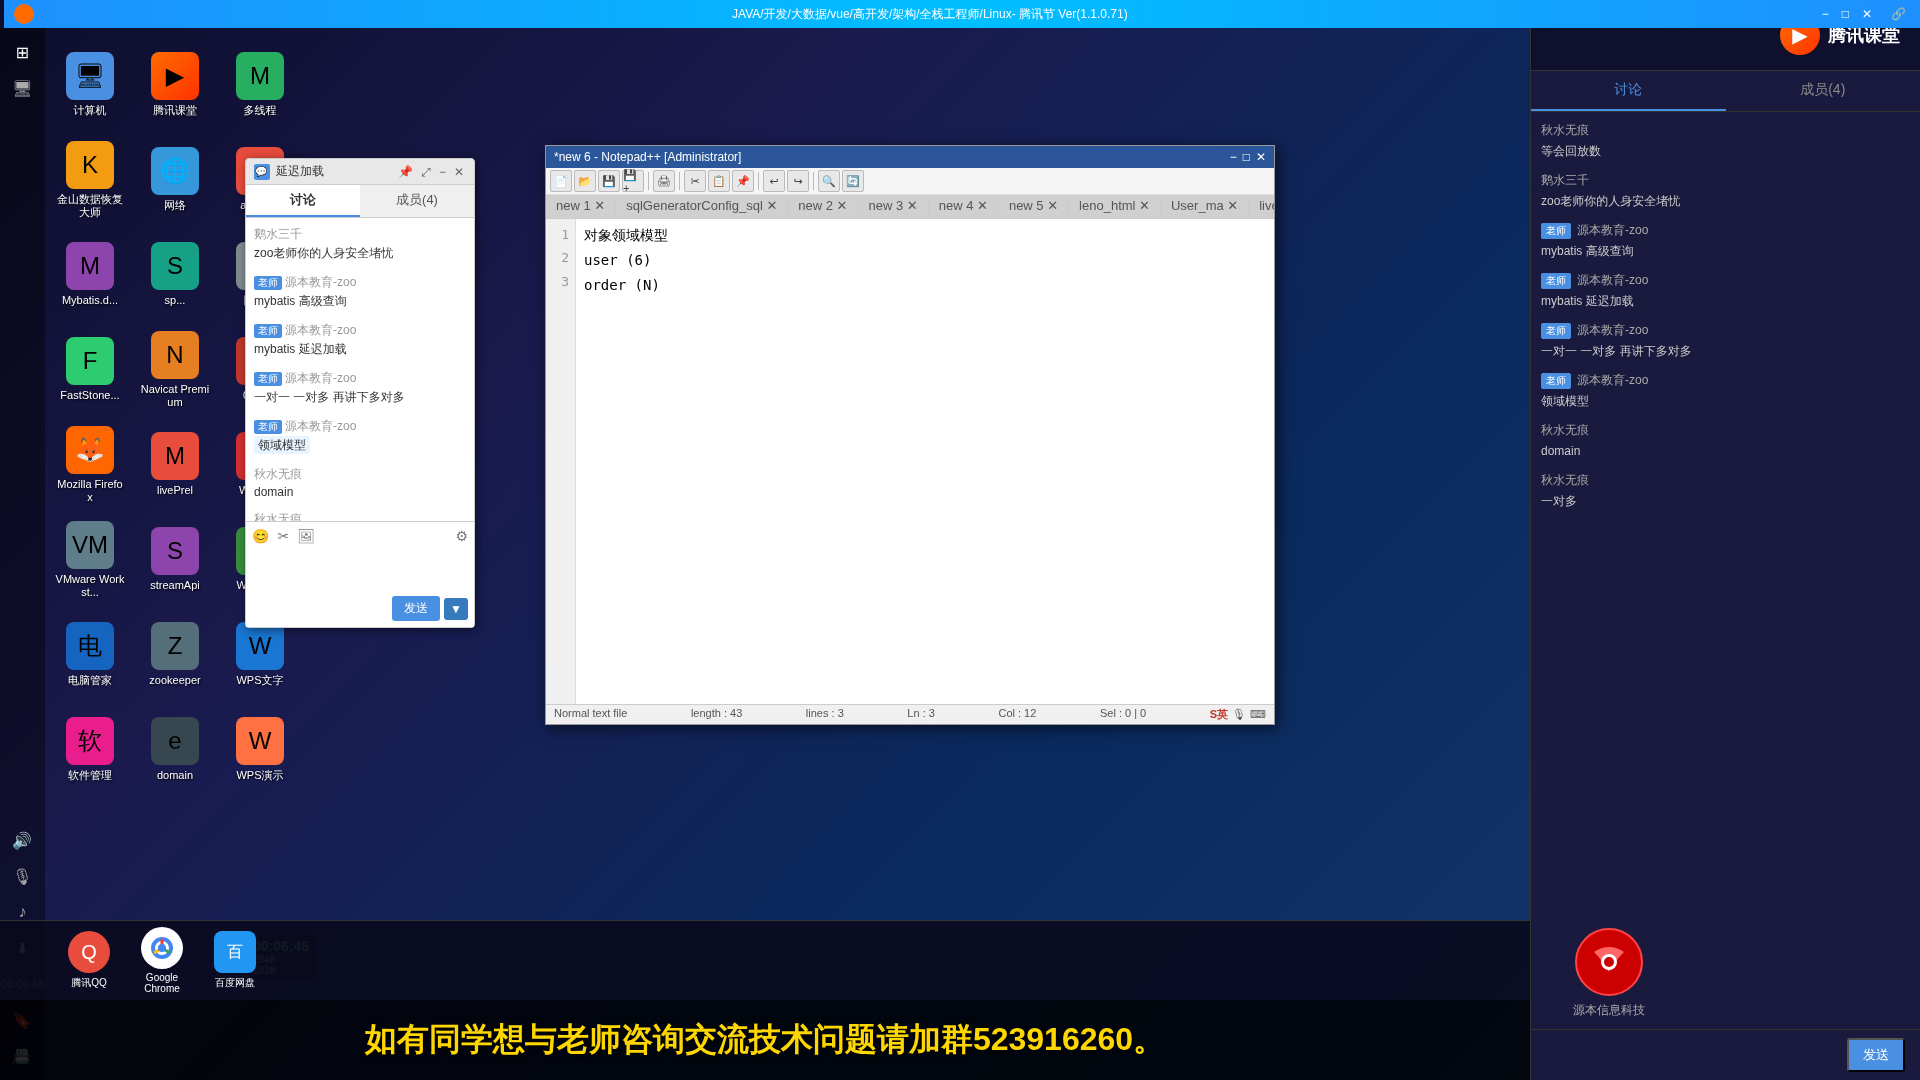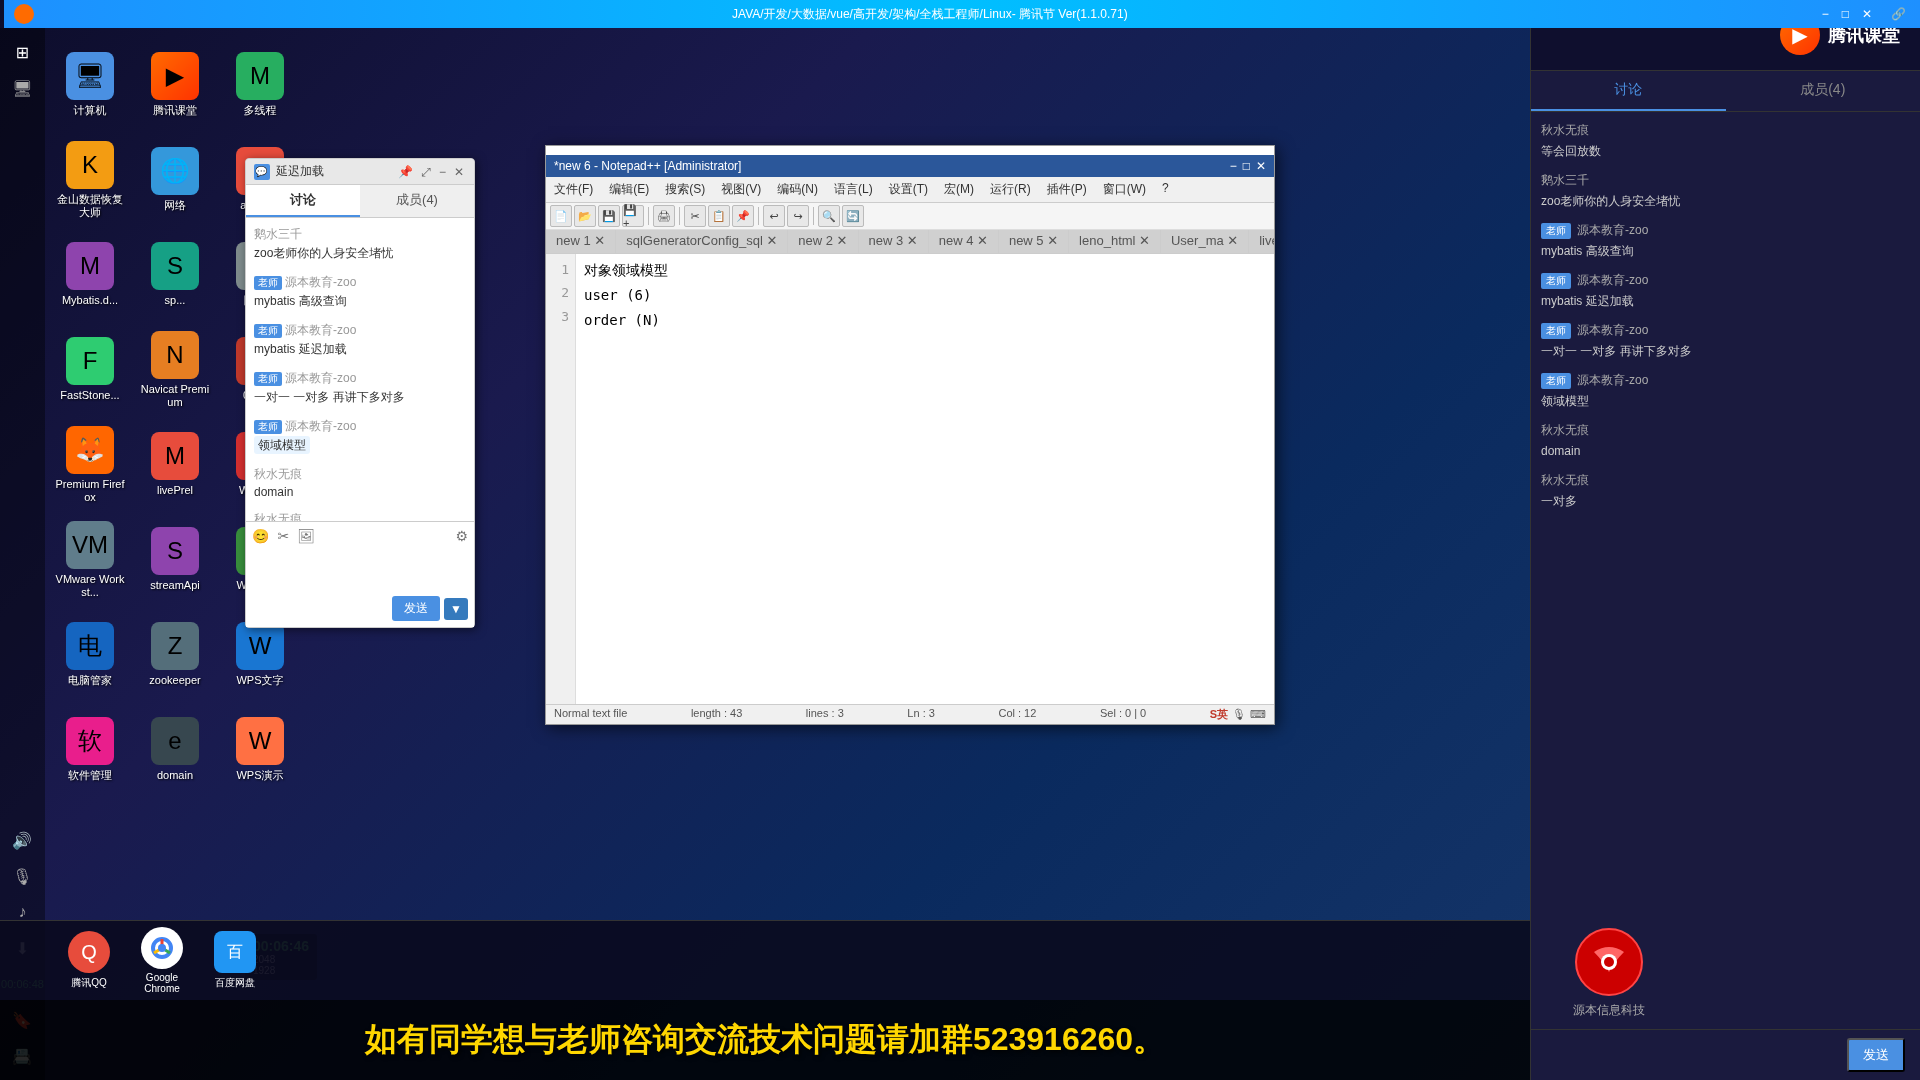--- a/index.html
+++ b/index.html
@@ -311,21 +311,20 @@
       z-index: 55;
     }
     .notepad-titlebar {
       background: #2b579a;
       color: white;
       padding: 4px 8px;
       font-size: 12px;
       display: flex;
       align-items: center;
       justify-content: space-between;
-      margin-top: 9px;
     }
     .notepad-titlebar-controls {
       display: flex;
       gap: 6px;
     }
     .notepad-titlebar-controls span {
       cursor: pointer;
       font-size: 12px;
     }
     .notepad-menubar {
@@ -655,21 +654,21 @@
     <div class="desktop-icon">
       <div class="icon-img icon-orange">N</div>
       <div class="icon-label">Navicat Premium</div>
     </div>
     <div class="desktop-icon">
       <div class="icon-img icon-red" style="background:#c0392b;">W</div>
       <div class="icon-label">01-m...</div>
     </div>
     <div class="desktop-icon">
       <div class="icon-img" style="background:#ff6600;">🦊</div>
-      <div class="icon-label">Premium Firefox</div>
+      <div class="icon-label">Mozilla Firefox</div>
     </div>
     <div class="desktop-icon">
       <div class="icon-img icon-red">M</div>
       <div class="icon-label">livePrel</div>
     </div>
     <div class="desktop-icon">
       <div class="icon-img" style="background:#d32f2f;">H5</div>
       <div class="icon-label">WPS H5</div>
     </div>
     <div class="desktop-icon">
@@ -788,34 +787,20 @@
   </div>
 
   <div class="notepad-window">
     <div class="notepad-titlebar">
       <span>*new 6 - Notepad++ [Administrator]</span>
       <div class="notepad-titlebar-controls">
         <span>−</span>
         <span>□</span>
         <span>✕</span>
       </div>
-    </div>
-    <div class="notepad-menubar">
-      <span class="notepad-menu-item">文件(F)</span>
-      <span class="notepad-menu-item">编辑(E)</span>
-      <span class="notepad-menu-item">搜索(S)</span>
-      <span class="notepad-menu-item">视图(V)</span>
-      <span class="notepad-menu-item">编码(N)</span>
-      <span class="notepad-menu-item">语言(L)</span>
-      <span class="notepad-menu-item">设置(T)</span>
-      <span class="notepad-menu-item">宏(M)</span>
-      <span class="notepad-menu-item">运行(R)</span>
-      <span class="notepad-menu-item">插件(P)</span>
-      <span class="notepad-menu-item">窗口(W)</span>
-      <span class="notepad-menu-item">?</span>
     </div>
     <div class="notepad-toolbar">
       <div class="toolbar-btn">📄</div>
       <div class="toolbar-btn">📂</div>
       <div class="toolbar-btn">💾</div>
       <div class="toolbar-btn">💾+</div>
       <div class="toolbar-sep"></div>
       <div class="toolbar-btn">🖨</div>
       <div class="toolbar-sep"></div>
       <div class="toolbar-btn">✂</div>

